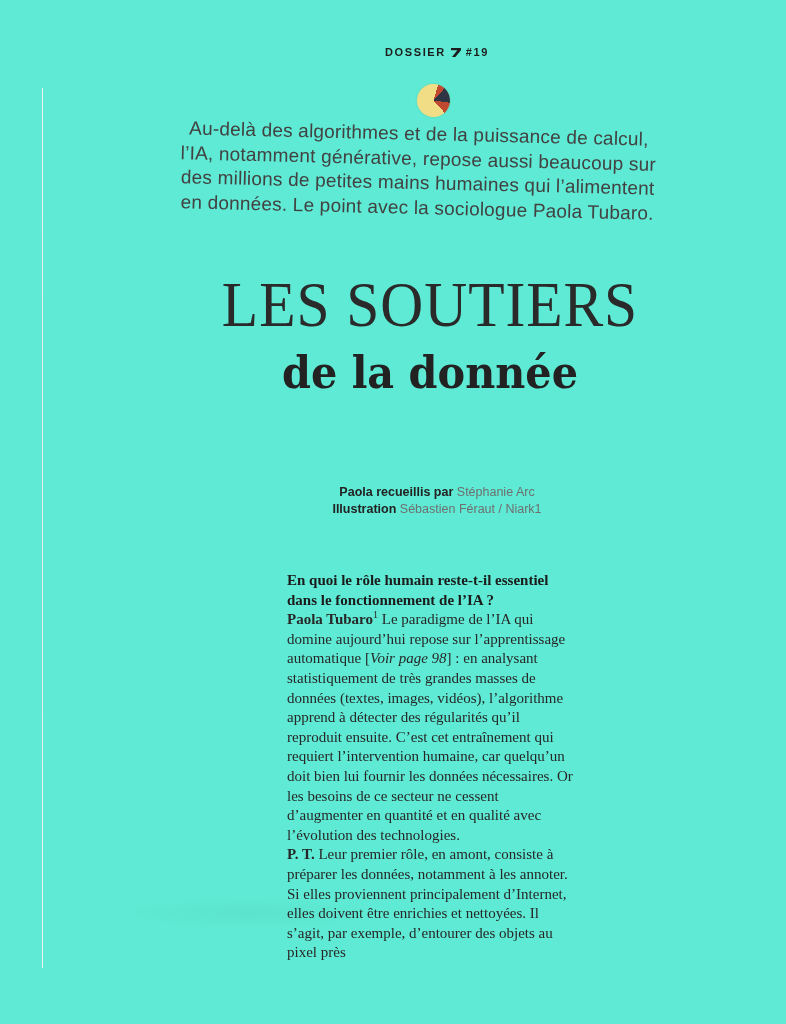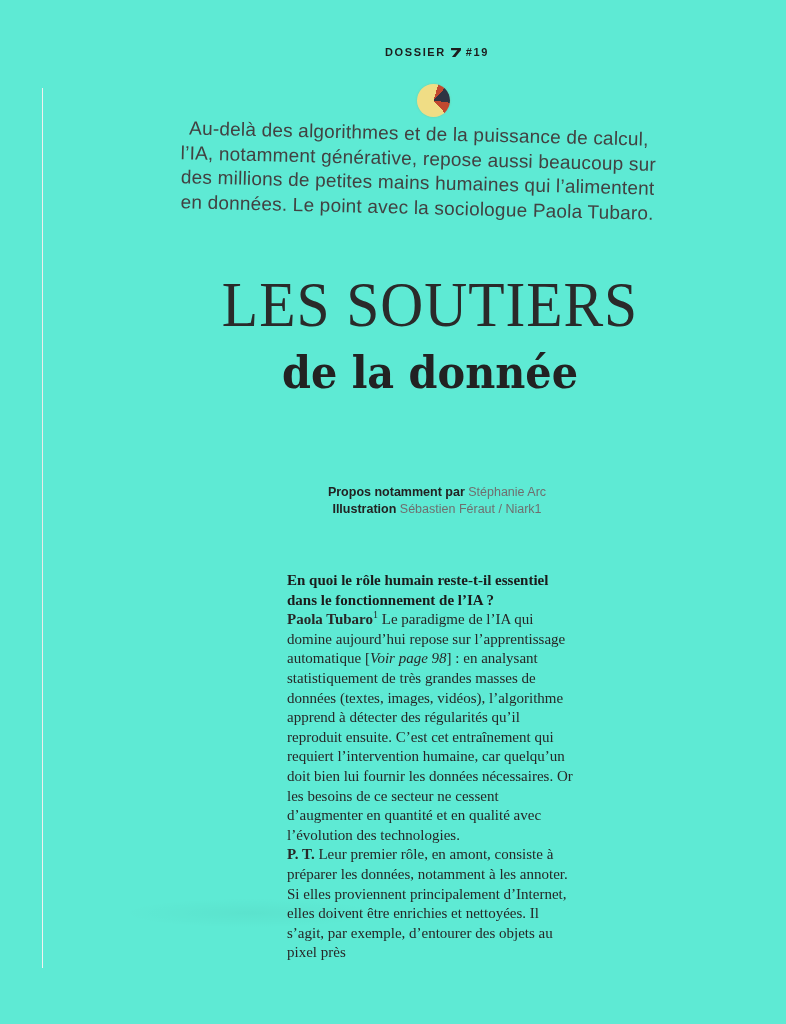--- a/index.html
+++ b/index.html
@@ -144,21 +144,21 @@
     <div>en données. Le point avec la sociologue Paola Tubaro.</div>
   </div>
 
   <div class="title-wrap">
     <h1 class="title-main">LES SOUTIERS</h1>
     <h2 class="title-sub">de la donnée</h2>
   </div>
 
   <div class="credits">
     <div class="credit-line">
-      <strong>Propos notamment par</strong>
+      <strong>Paola recueillis par</strong>
       <span>Stéphanie Arc</span>
     </div>
     <div class="credit-line">
       <strong>Illustration</strong>
       <span>Sébastien Féraut / Niark1</span>
     </div>
   </div>
 
   <div class="column">
       <p class="question">En quoi le rôle humain reste-t-il essentiel dans le fonctionnement de l’IA ?</p>

